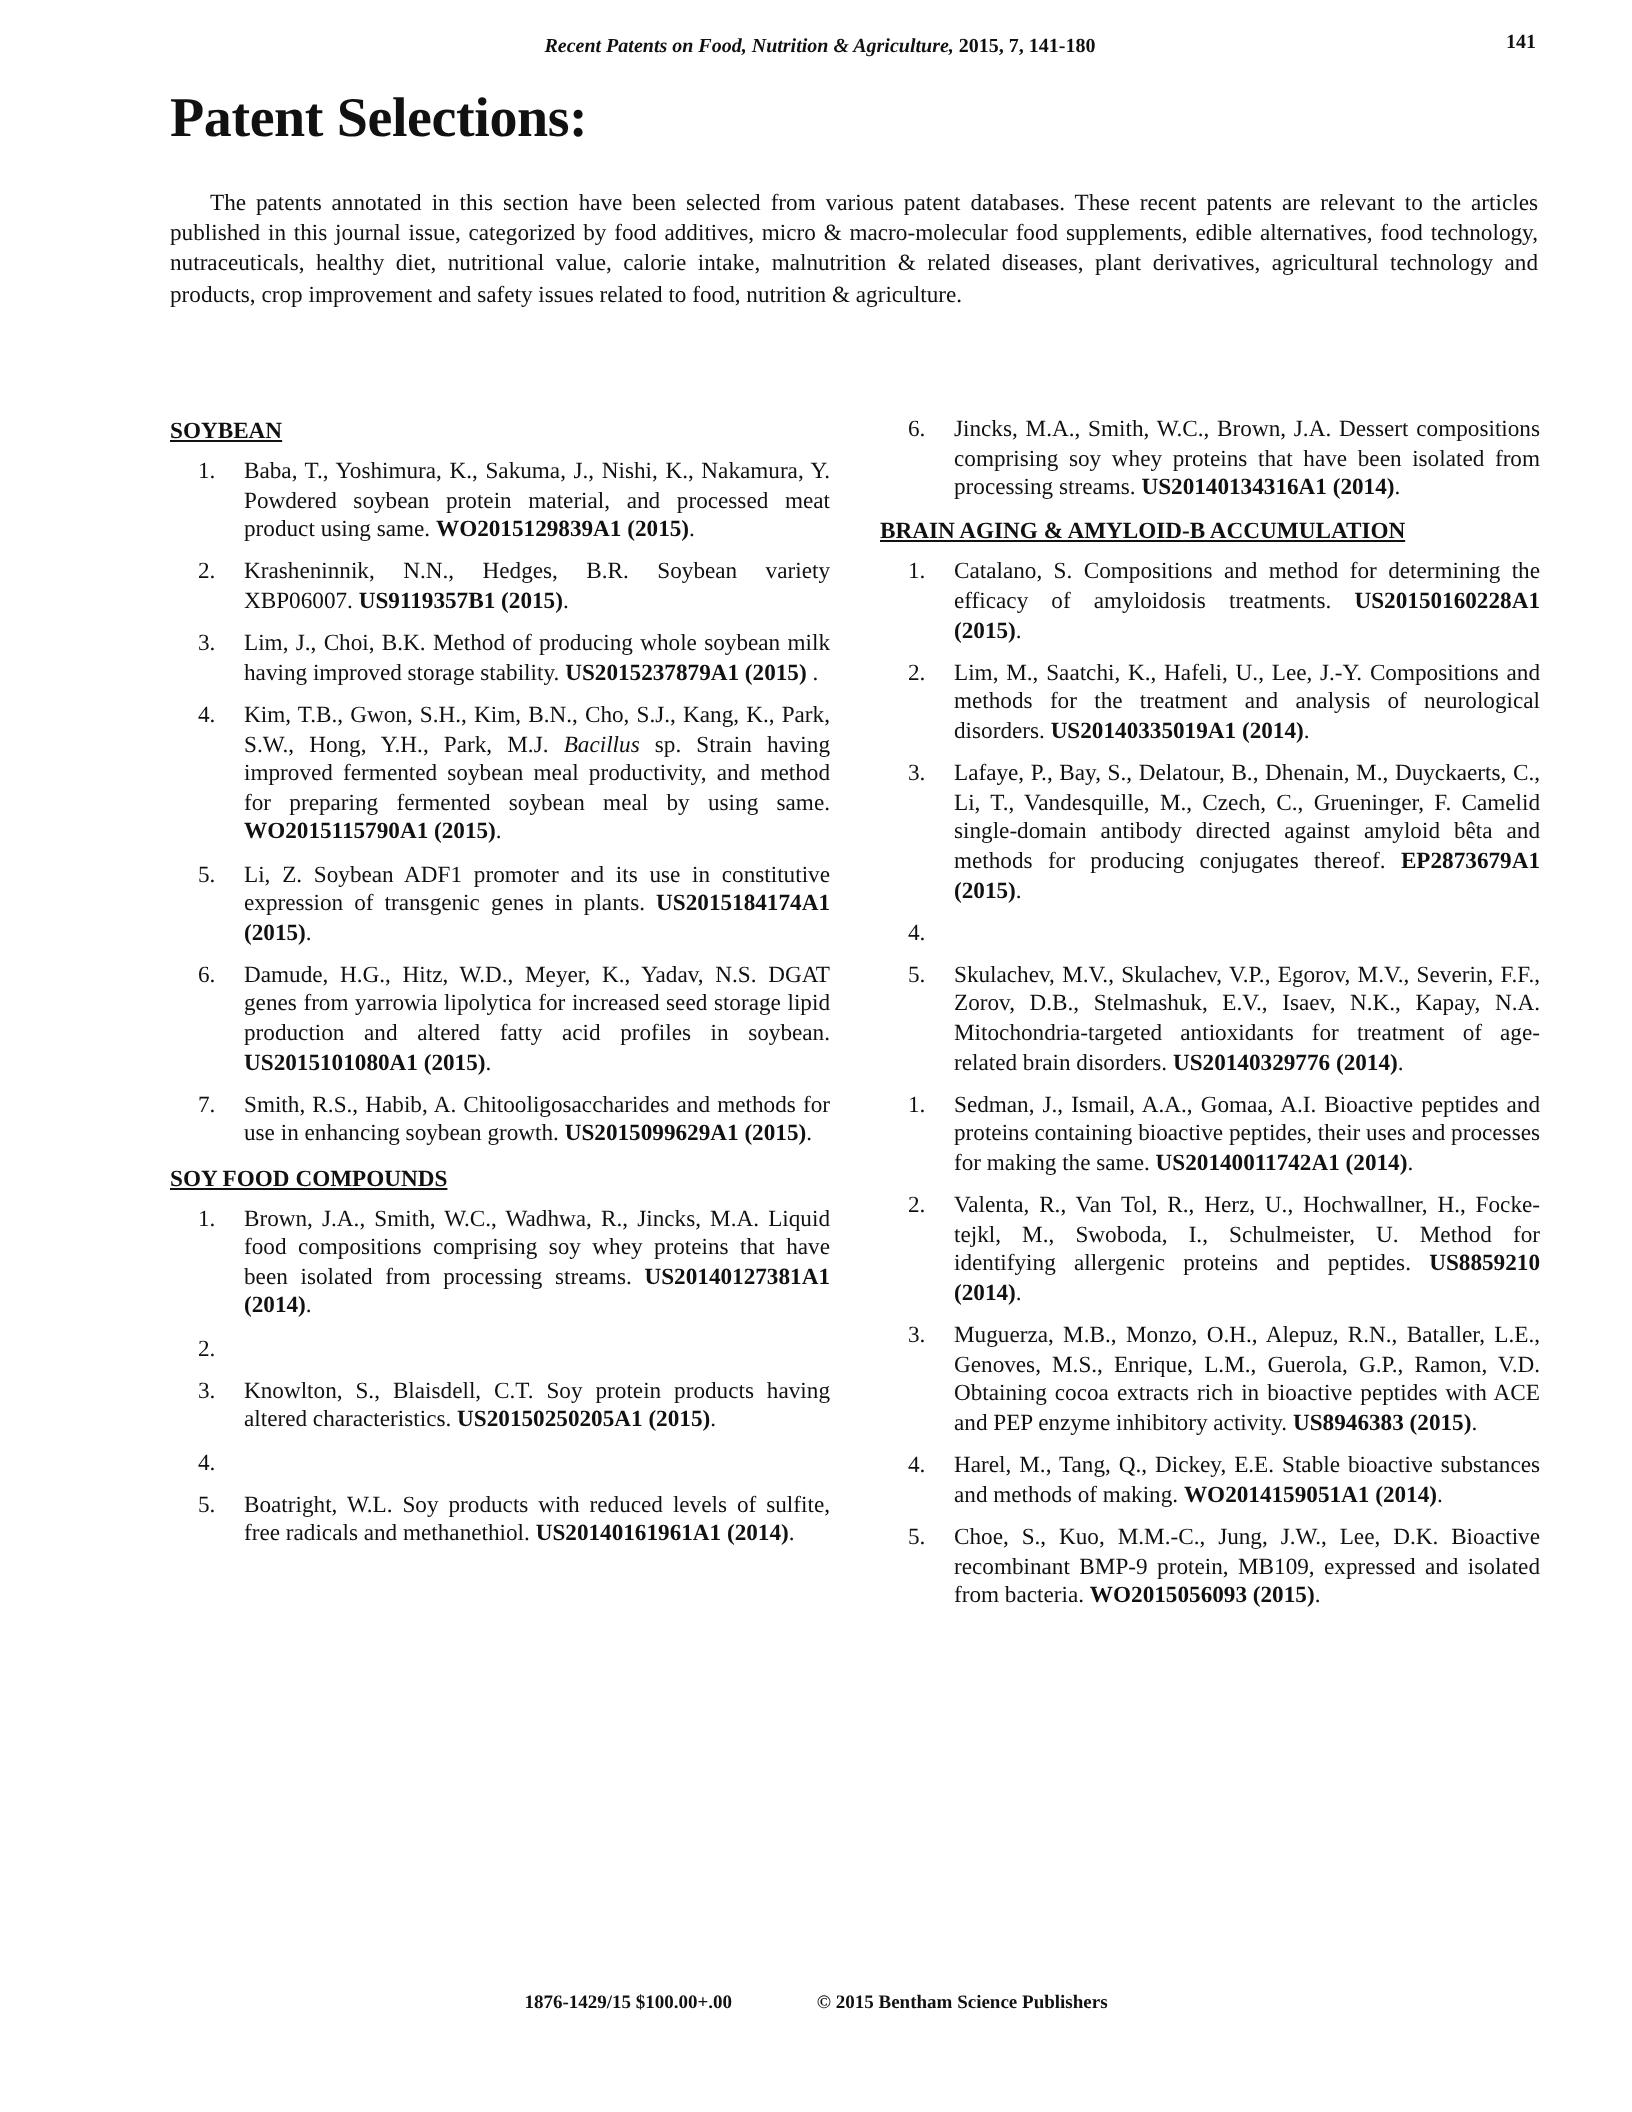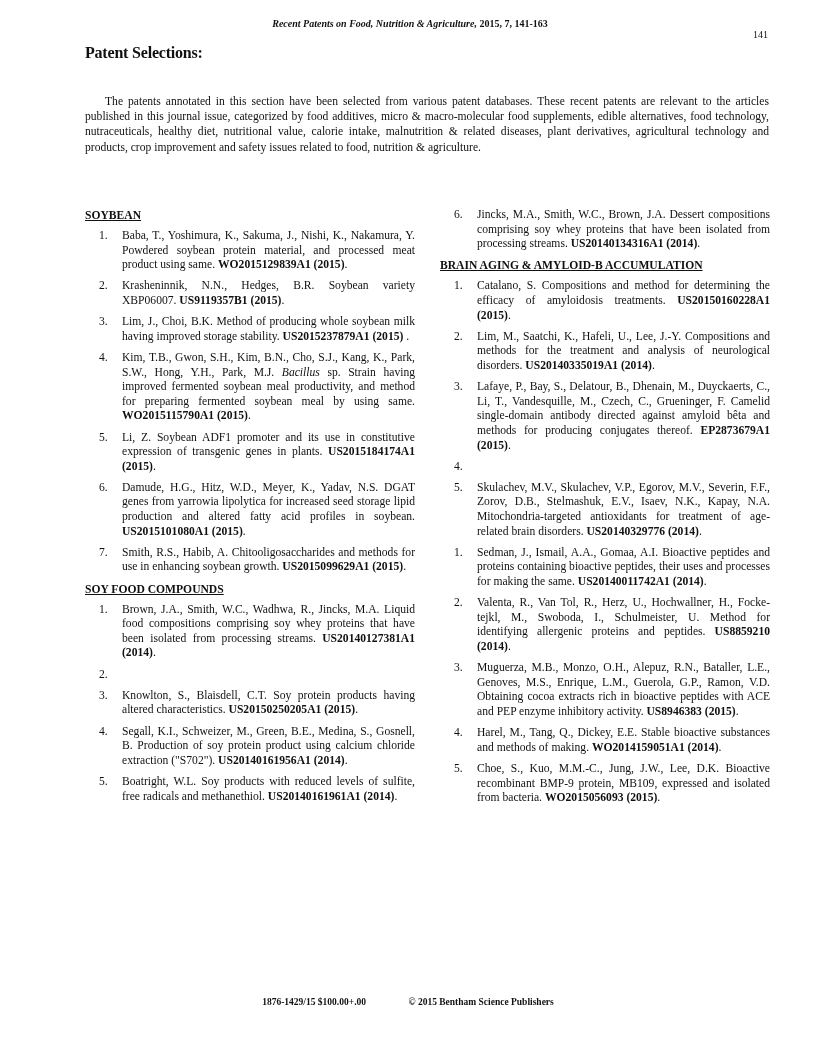--- a/index.html
+++ b/index.html
@@ -1,40 +1,40 @@
 <!DOCTYPE html>
 <html><head>
 <meta charset="utf-8">
 <style>
   html, body { margin: 0; padding: 0; background: #ffffff; }
   body { width: 816px; height: 1056px; position: relative; overflow: hidden;
          font-family: "Liberation Serif", "DejaVu Serif", serif; color: #111; }
   .running-head { position: absolute; top: 18px; left: 85px; width: 650px; text-align: center;
                   font-size: 10px; font-style: italic; font-weight: bold; }
   .running-head .nums { font-style: normal; }
-  .page-num { position: absolute; top: 29px; right: 48px; font-size: 10px; font-weight: normal; }
-  .page-title { position: absolute; top: 44px; left: 85px; margin: 0; font-size: 16px; font-weight: bold; letter-spacing: -0.2px; text-align: center; }
+  .page-num { position: absolute; top: 16px; right: 48px; font-size: 10px; font-weight: bold; }
+  .page-title { position: absolute; top: 44px; left: 85px; margin: 0; font-size: 28px; font-weight: bold; letter-spacing: -0.2px; text-align: center; }
   .intro { position: absolute; top: 94px; left: 85px; width: 684px; margin: 0; font-size: 11.6px;
            line-height: 15.2px; text-align: justify; text-indent: 20px; }
   .col { position: absolute; top: 208px; width: 330px; }
   .col-left { left: 85px; }
   .col-right { left: 440px; }
   .section-head { font-size: 11.6px; font-weight: bold; margin: 0 0 6px 0; line-height: 15px; text-decoration: underline; }
   .entries { list-style: none; margin: 0 0 4px 0; padding: 0; }
   .entry { display: flex; font-size: 11.6px; line-height: 14.6px; margin: 0 0 6.6px 0; }
   .entry .num { width: 37px; flex: none; padding-left: 14px; box-sizing: border-box; }
   .entry .text { flex: 1; text-align: justify; }
   .pid { font-weight: bold; }
   .footer { position: absolute; top: 997px; left: 0; width: 816px; text-align: center; font-size: 9.5px; font-weight: bold; }
   .footer span { margin: 0 20px; text-align: center; }
 </style>
 </head>
 <body>
 
-<div class="running-head"><span>Recent Patents on Food, Nutrition &amp; Agriculture,</span><span class="nums"> 2015, 7, 141-163</span></div>
+<div class="running-head"><span>Recent Patents on Food, Nutrition &amp; Agriculture,</span><span class="nums"> 2015, 7, 141-180</span></div>
 <div class="page-num">141</div>
 
 <h1 class="page-title">Patent Selections:</h1>
 <p class="intro">The patents annotated in this section have been selected from various patent databases. These recent patents are relevant to the articles published in this journal issue, categorized by food additives, micro &amp; macro-molecular food supplements, edible alternatives, food technology, nutraceuticals, healthy diet, nutritional value, calorie intake, malnutrition &amp; related diseases, plant derivatives, agricultural technology and products, crop improvement and safety issues related to food, nutrition &amp; agriculture.</p>
 
 <div class="col col-left" id="col-left">
     <h2 class="section-head">SOYBEAN</h2>
     <ul class="entries">
       <li class="entry">
         <span class="num">1.</span>
@@ -73,21 +73,20 @@
       </li>
       <li class="entry">
         <span class="num">2.</span>
       </li>
       <li class="entry">
         <span class="num">3.</span>
         <span class="text"><span>Knowlton, S., Blaisdell, C.T. Soy protein products having altered characteristics. </span><span class="pid">US20150250205A1 (2015)</span><span>.</span></span>
       </li>
       <li class="entry">
         <span class="num">4.</span>
-        <span class="text"><span>Segall, K.I., Schweizer, M., Green, B.E., Medina, S., Gosnell, B. Production of soy protein product using calcium chloride extraction ("S702"). </span><span class="pid">US20140161956A1 (2014)</span><span>.</span></span>
       </li>
       <li class="entry">
         <span class="num">5.</span>
         <span class="text"><span>Boatright, W.L. Soy products with reduced levels of sulfite, free radicals and methanethiol. </span><span class="pid">US20140161961A1 (2014)</span><span>.</span></span>
       </li>
     </ul>
   </div>
 <div class="col col-right" id="col-right">
     <ul class="entries">
       <li class="entry">

